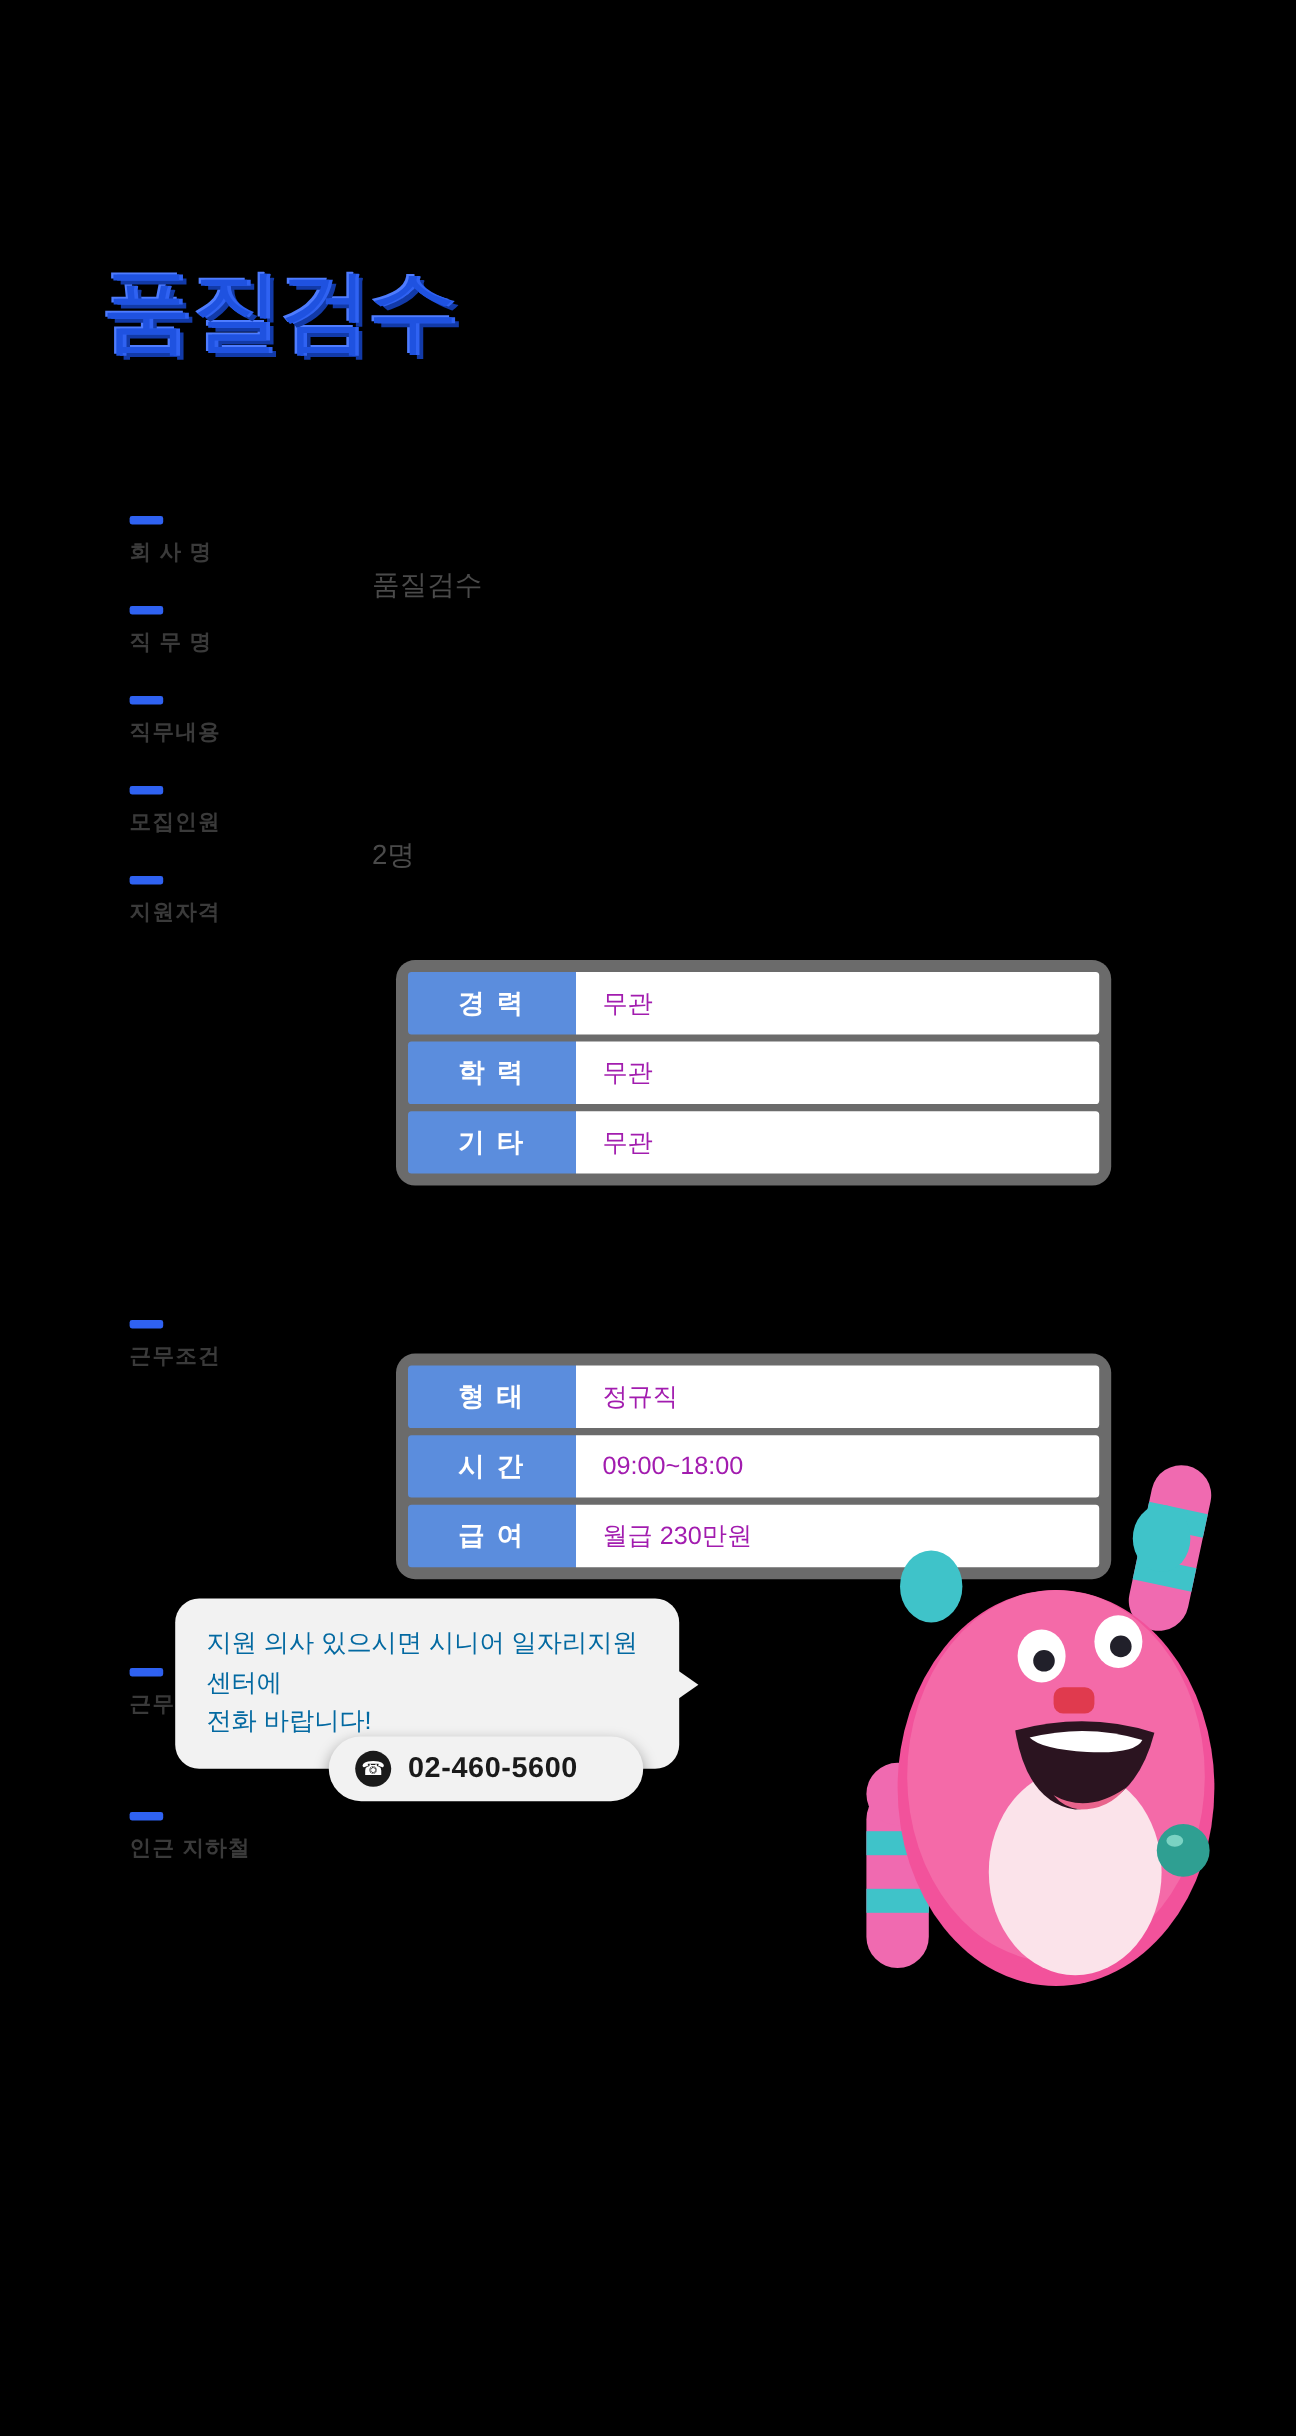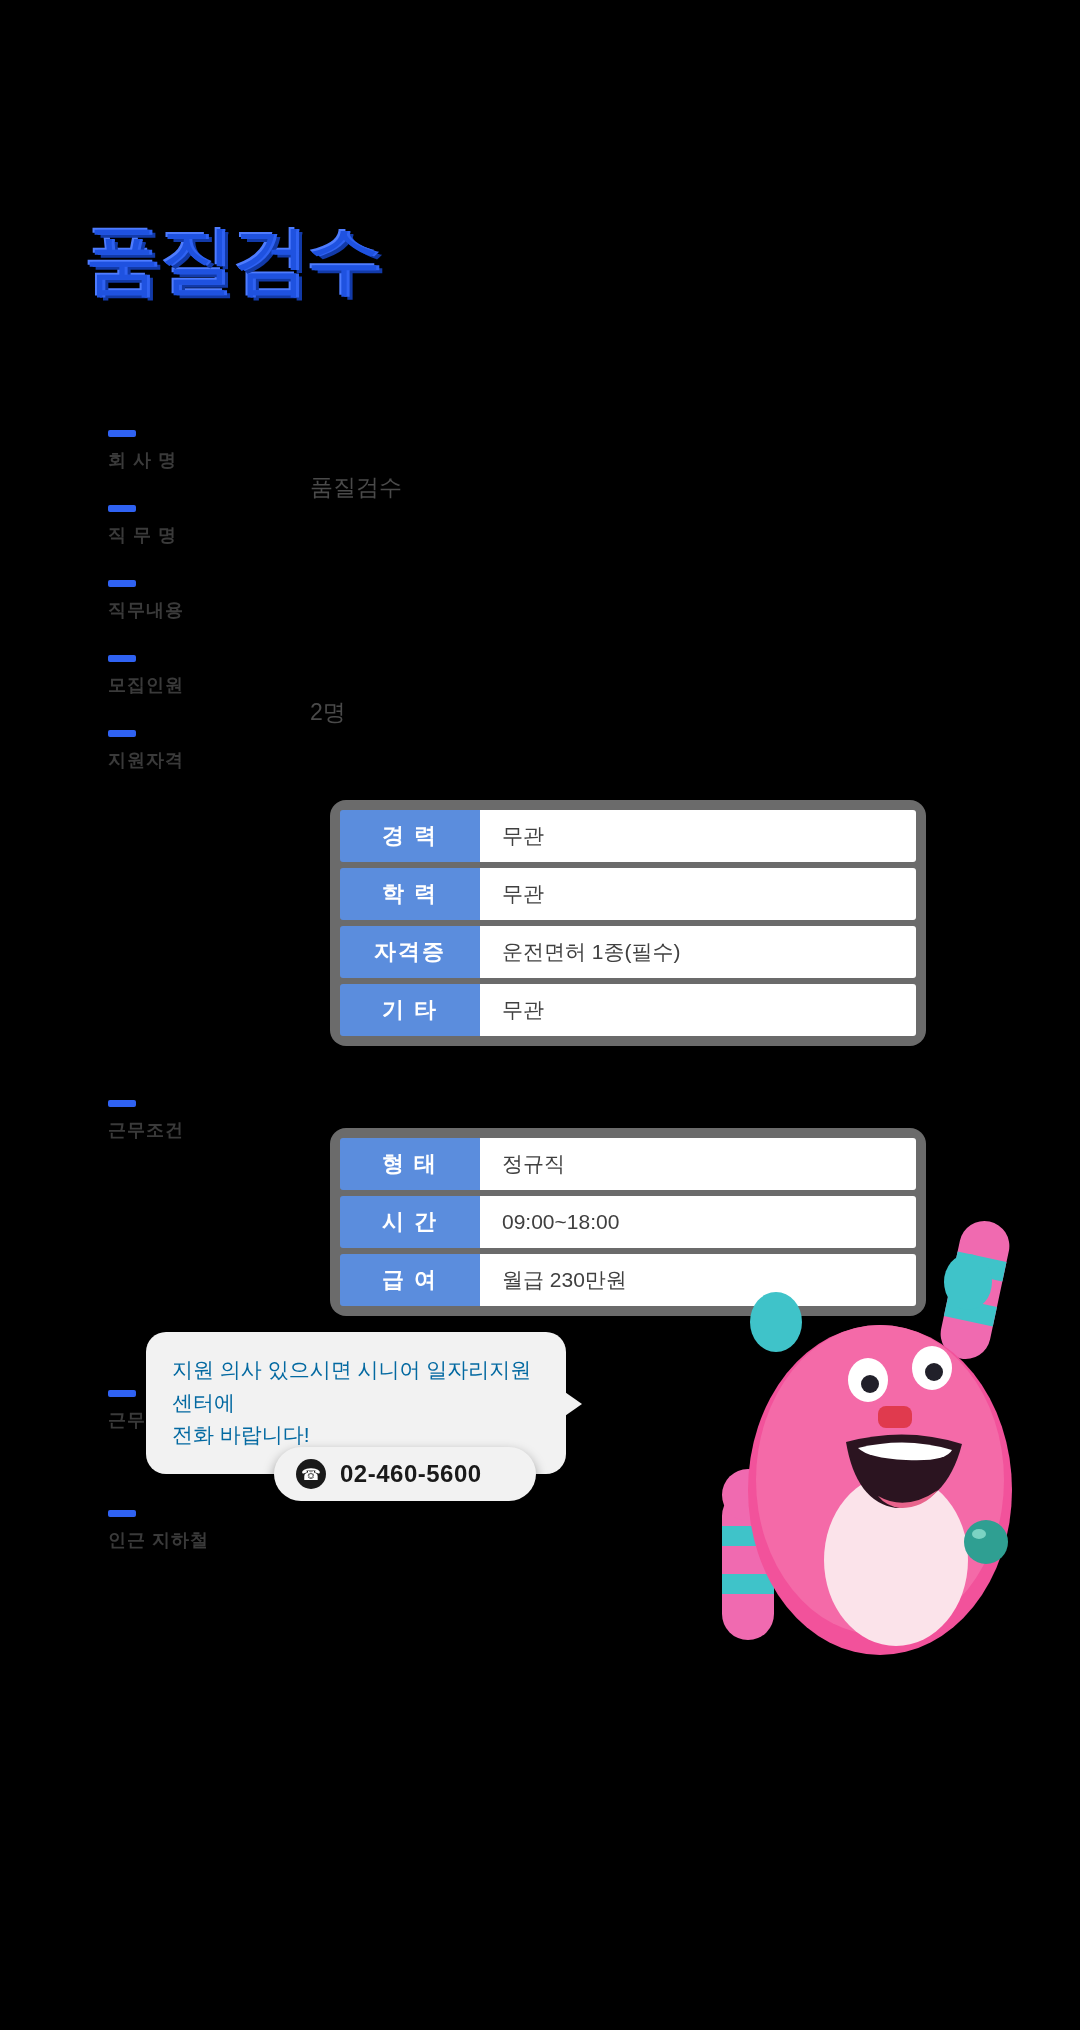--- a/index.html
+++ b/index.html
@@ -84,21 +84,21 @@
     font-weight: bold;
     display: flex;
     align-items: center;
     justify-content: center;
     letter-spacing: 2px;
     border-radius: 3px 0 0 3px;
   }
   .tval {
     flex: 1;
     background: #ffffff;
-    color: #404040;
+    color: #a21caf;
     font-size: 21px;
     display: flex;
     align-items: center;
     padding-left: 22px;
     border-radius: 0 3px 3px 0;
   }
 
   
   .bubble {
     position: absolute;
@@ -205,24 +205,20 @@
   <div class="table" style="left:330px; top:800px">
     <div class="trow">
       <div class="tkey">경   력</div>
       <div class="tval">무관</div>
     </div>
     <div class="trow">
       <div class="tkey">학   력</div>
       <div class="tval">무관</div>
     </div>
     <div class="trow">
-      <div class="tkey">자격증</div>
-      <div class="tval">운전면허 1종(필수)</div>
-    </div>
-    <div class="trow">
       <div class="tkey">기   타</div>
       <div class="tval">무관</div>
     </div>
   </div>
 
   <div class="label-row" style="top:1100px">
     <div class="label-dash"></div>
     <div class="label-text">근무조건</div>
   </div>
 

